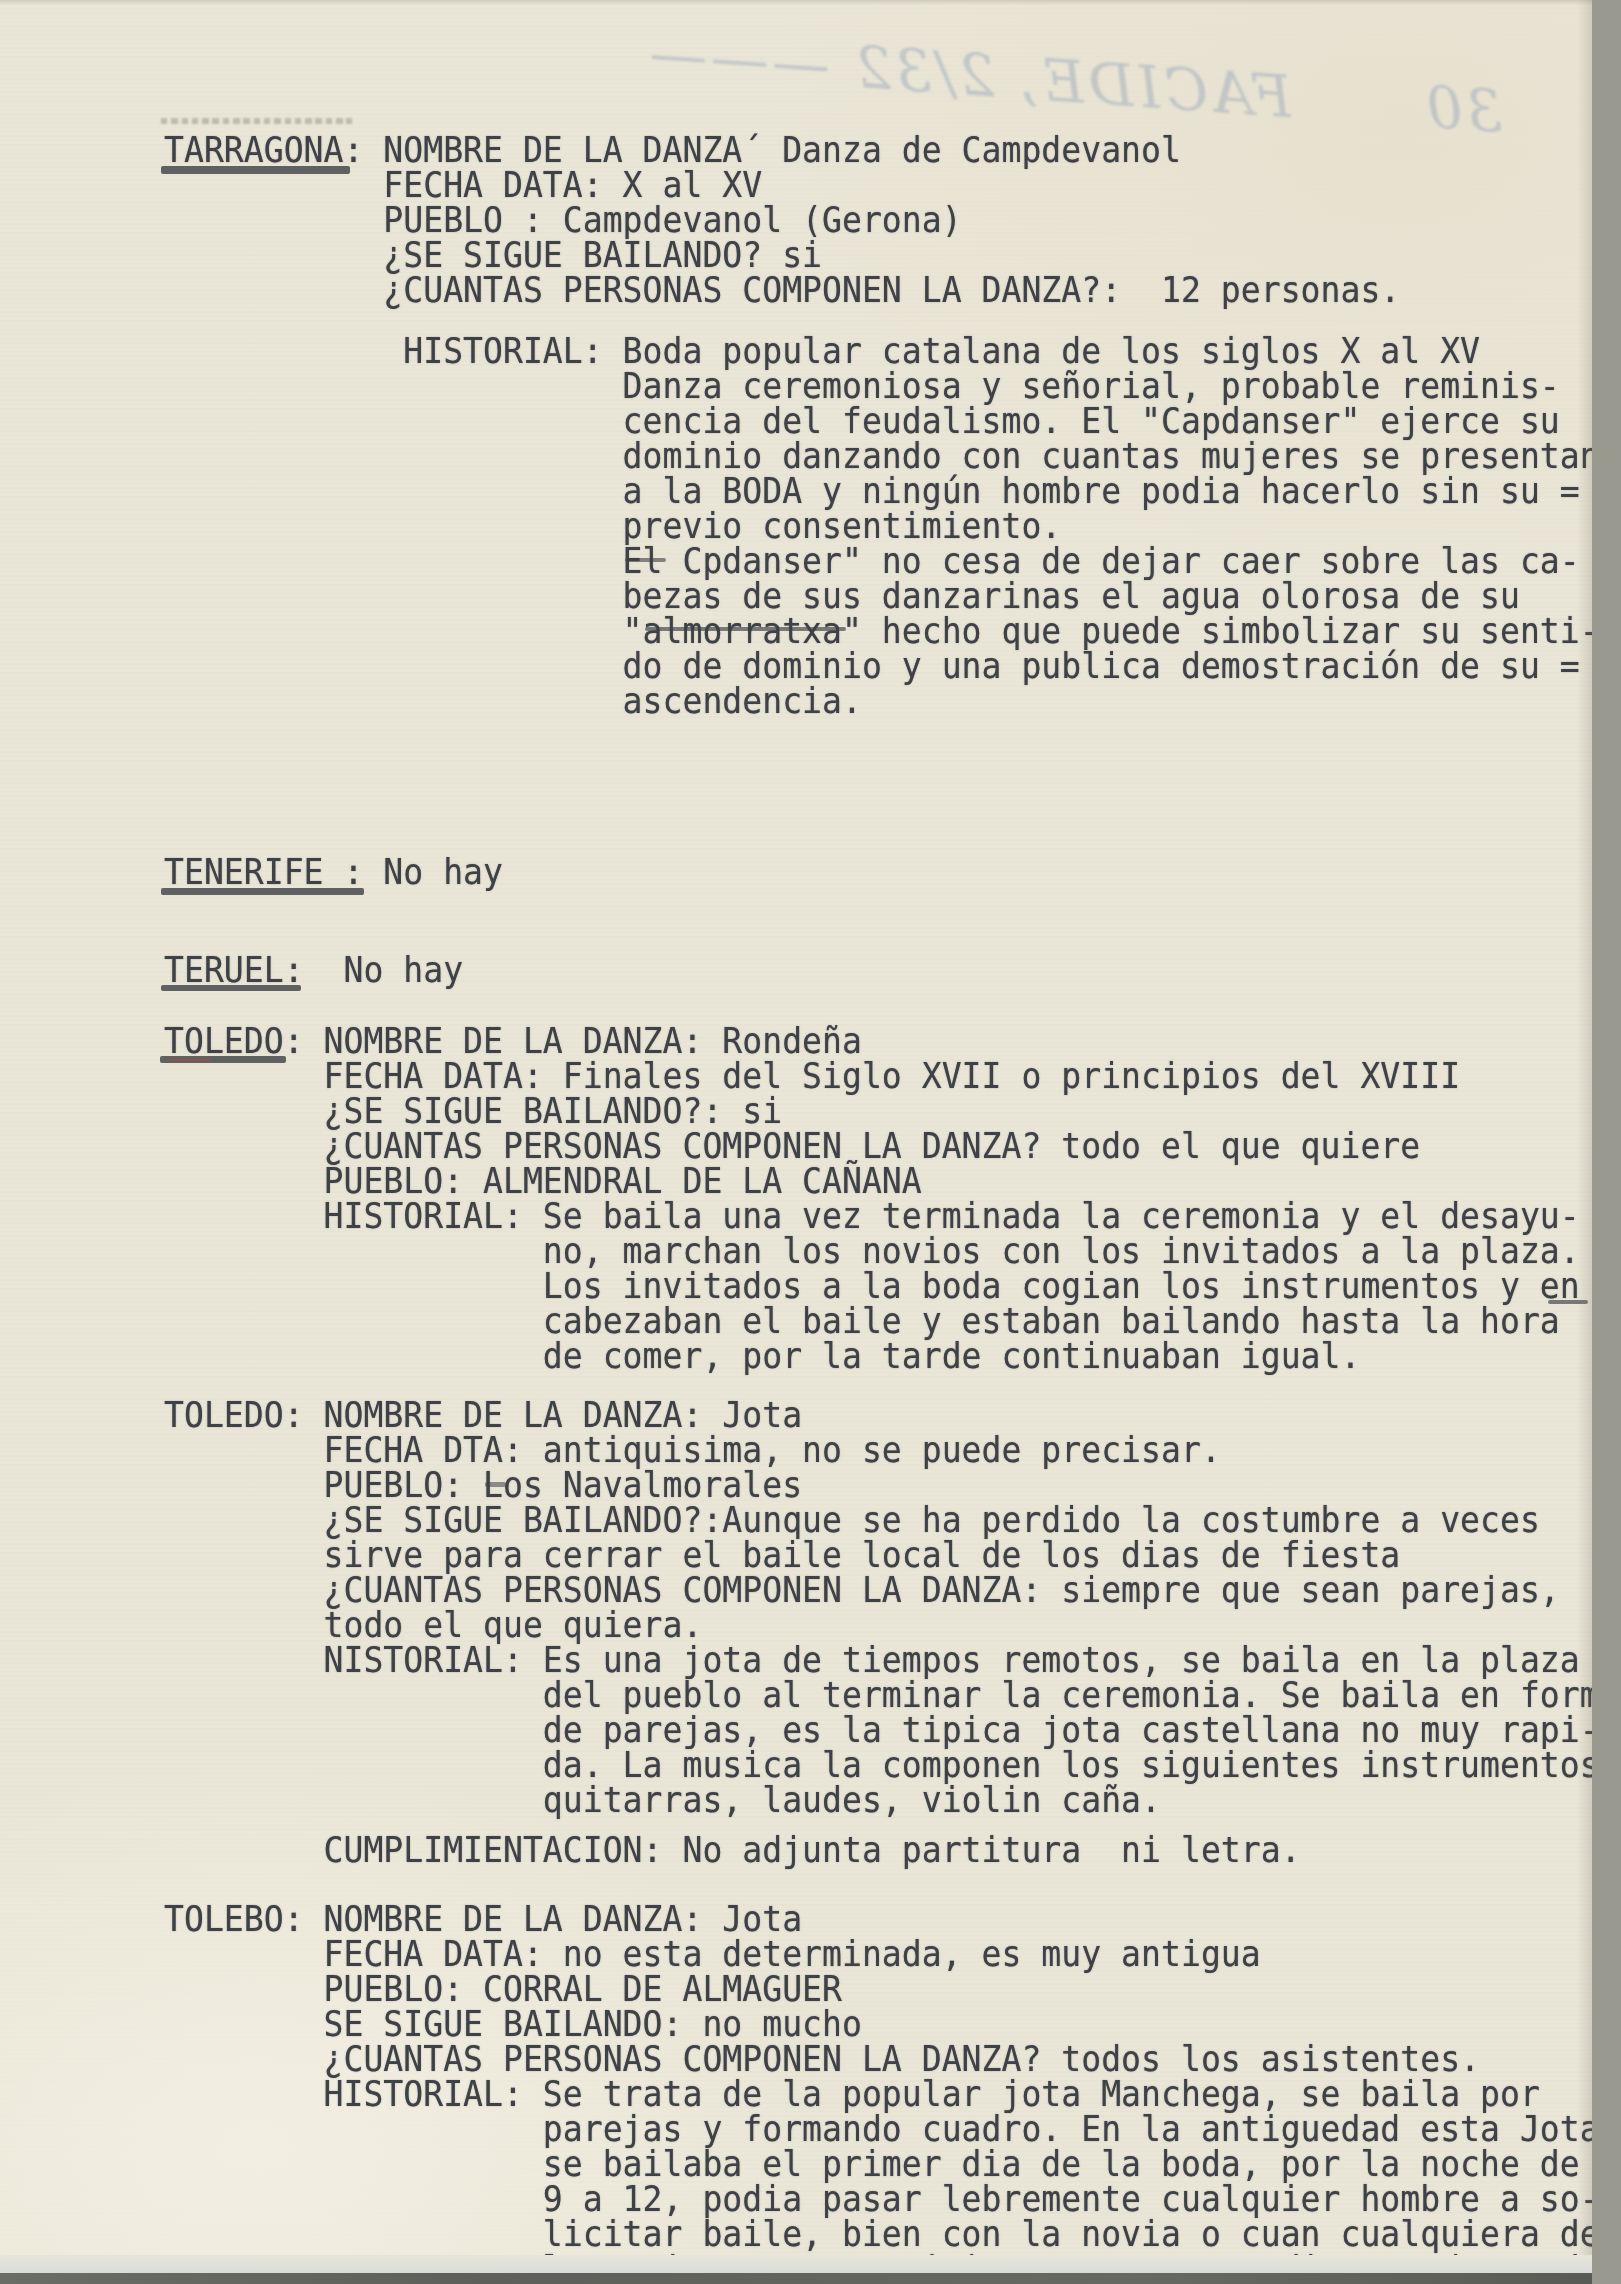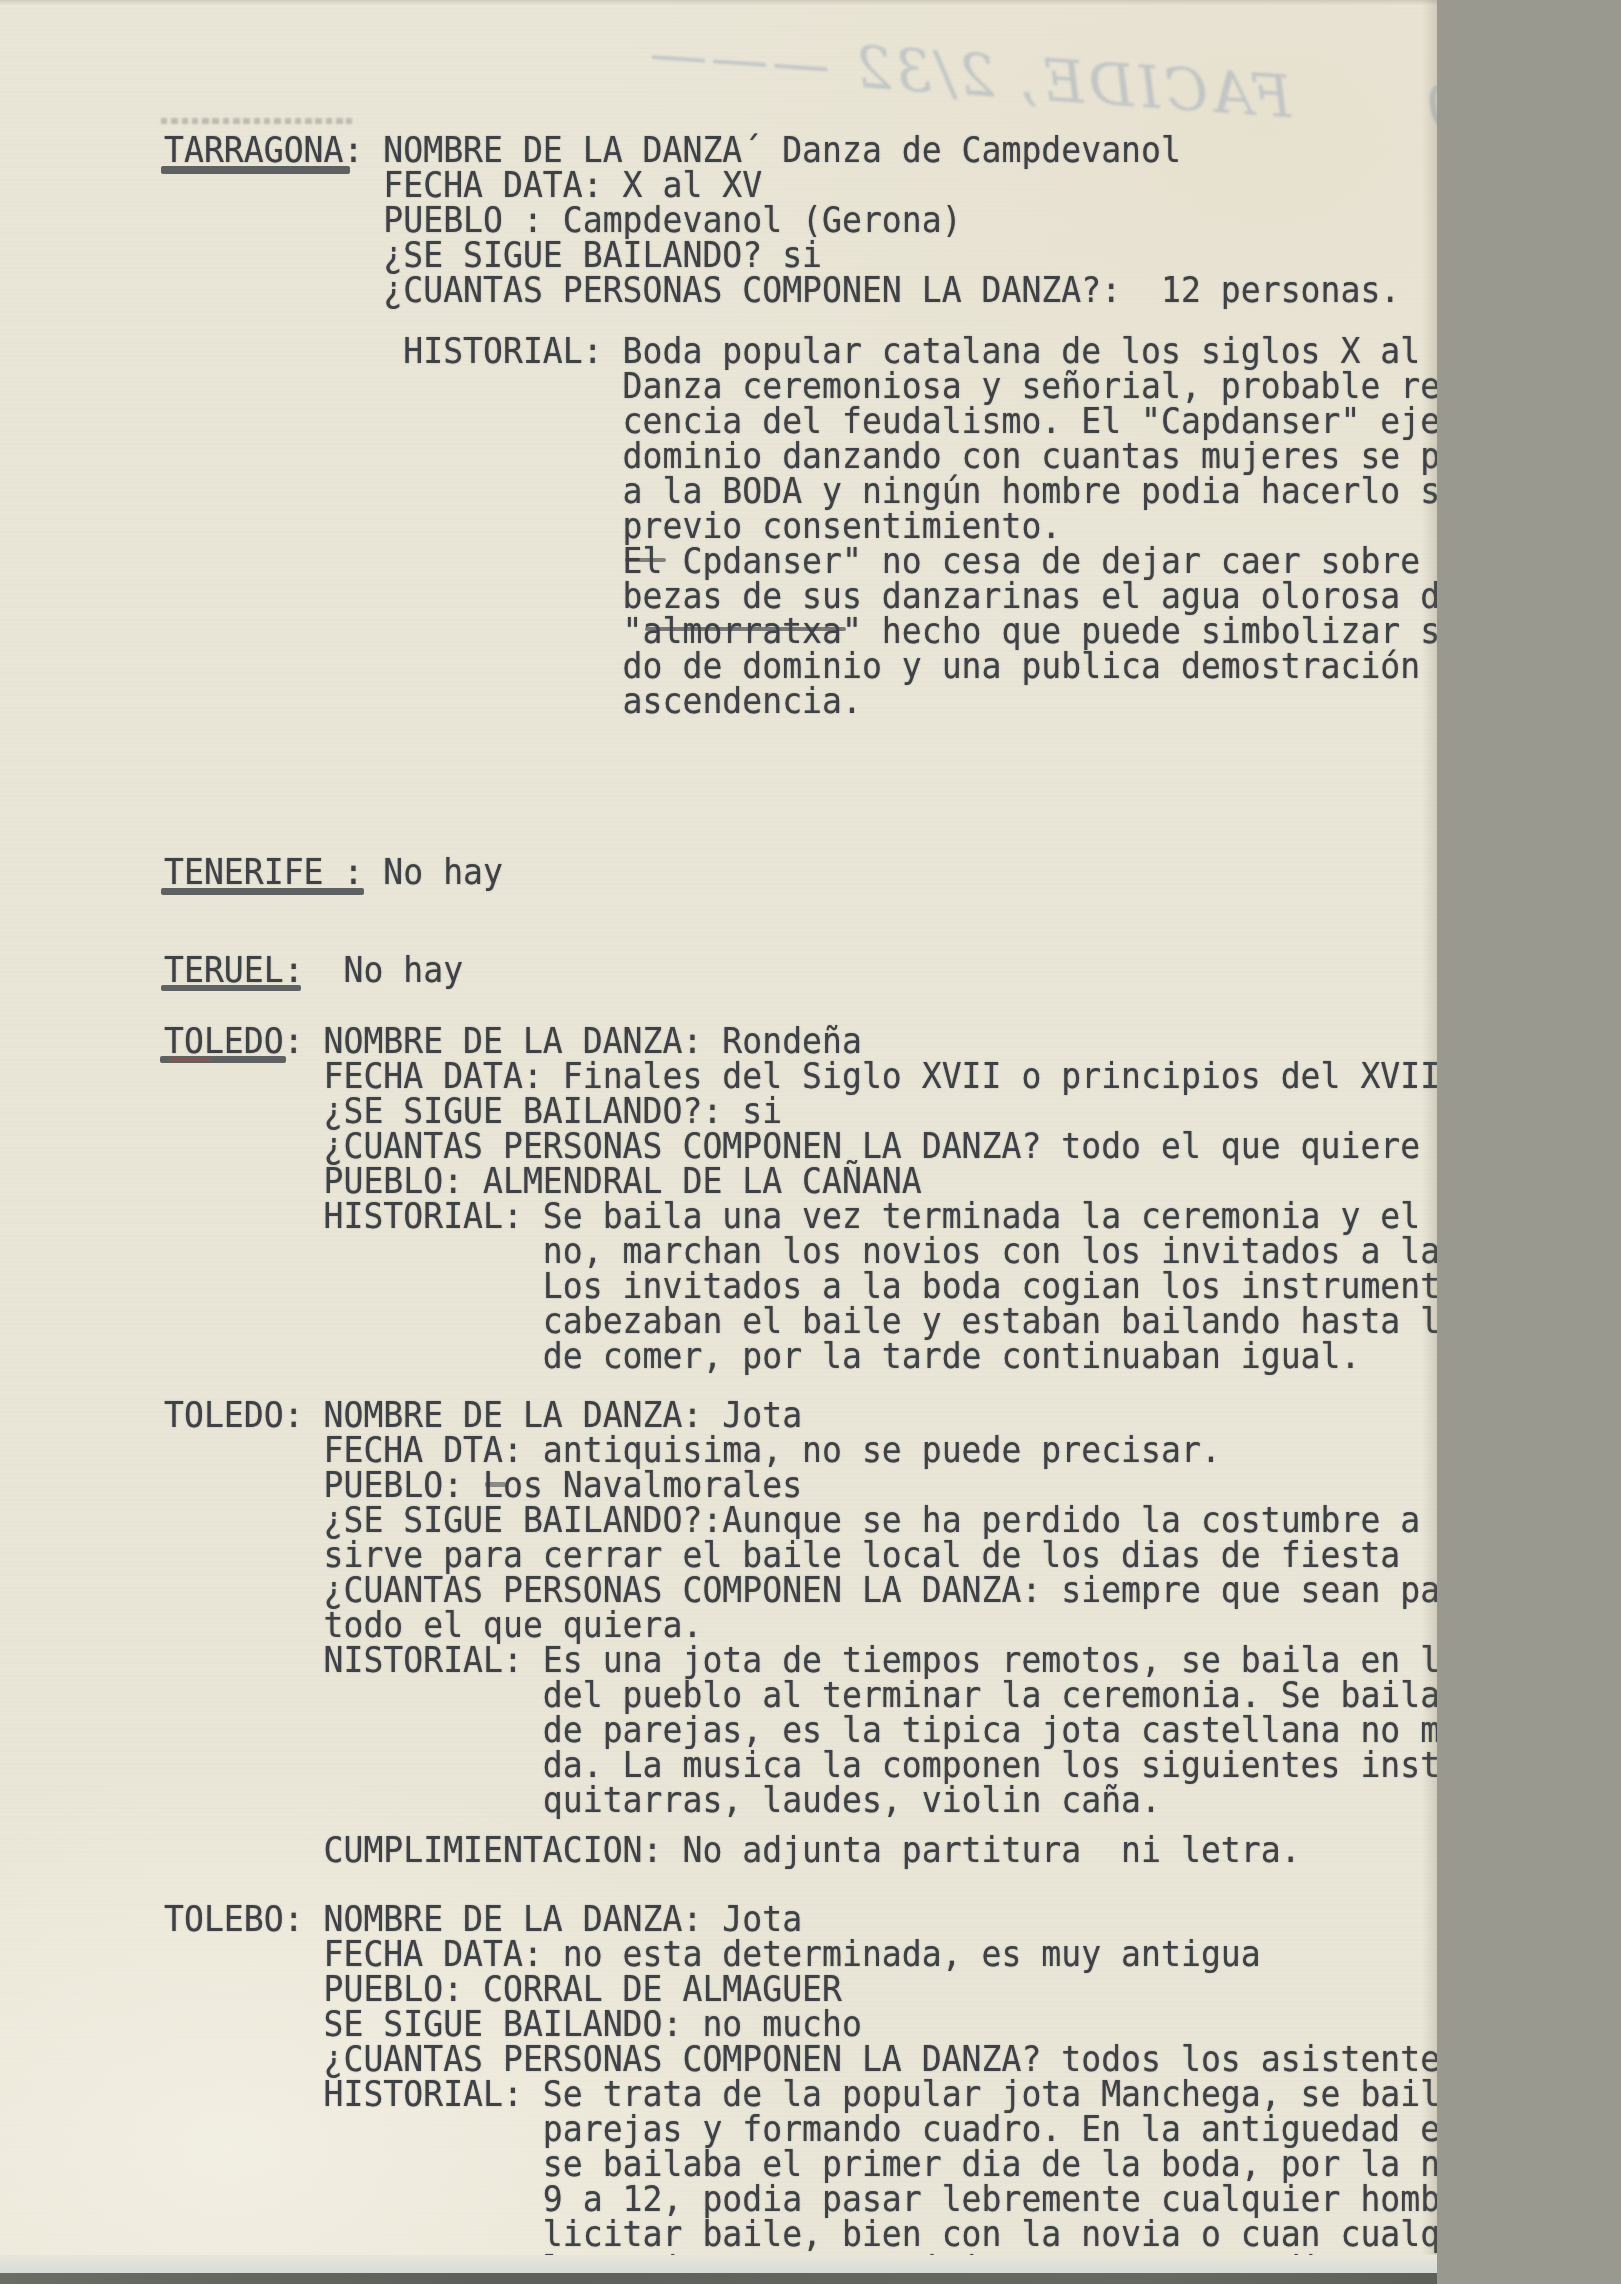--- a/index.html
+++ b/index.html
@@ -1,19 +1,19 @@
 <!DOCTYPE html>
 <html style="font-size:7.8px"><head>
 <meta charset="utf-8">
 <title>Scanned typewritten document</title>
 <style>
   html,body{margin:0;padding:0;background:#9a998f;}
   .page{
     position:relative;
-    width:1437px;height:2284px;
+    width:1592px;height:2284px;
     overflow:hidden;
     background:
       radial-gradient(930px 636px at 16% 94%, rgba(243,240,228,.9) 0%, rgba(243,240,228,0) 60%),
       radial-gradient(1174px 832px at 88% 6%, rgba(230,224,206,.85) 0%, rgba(230,224,206,0) 55%),
       repeating-linear-gradient(0deg, rgba(90,85,70,.016) 0 1.5px, rgba(0,0,0,0) 1.5px 4.4px),
       #eae6d7;
     font-family:"DejaVu Sans Mono","Liberation Mono",monospace;
     color:#3e4246;
   }
   .tblock{

